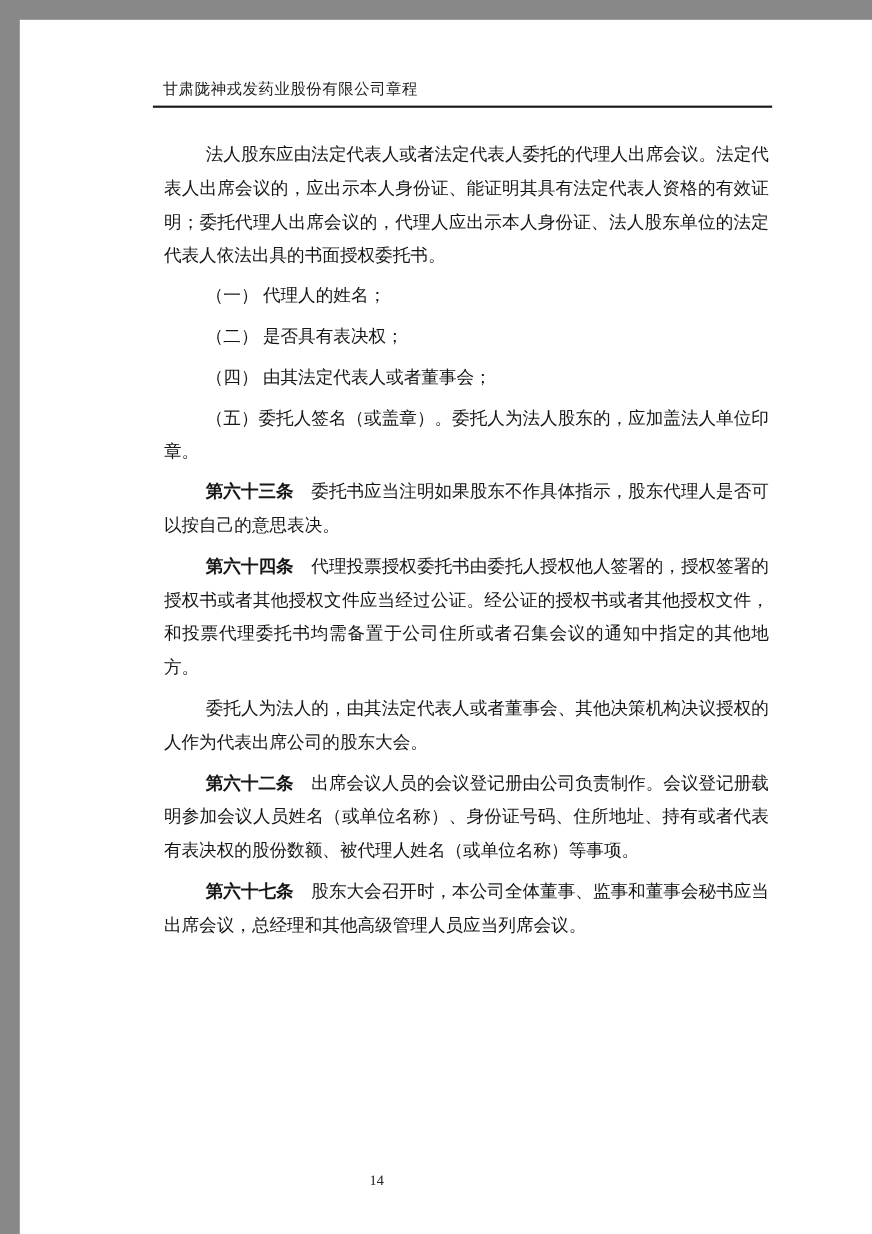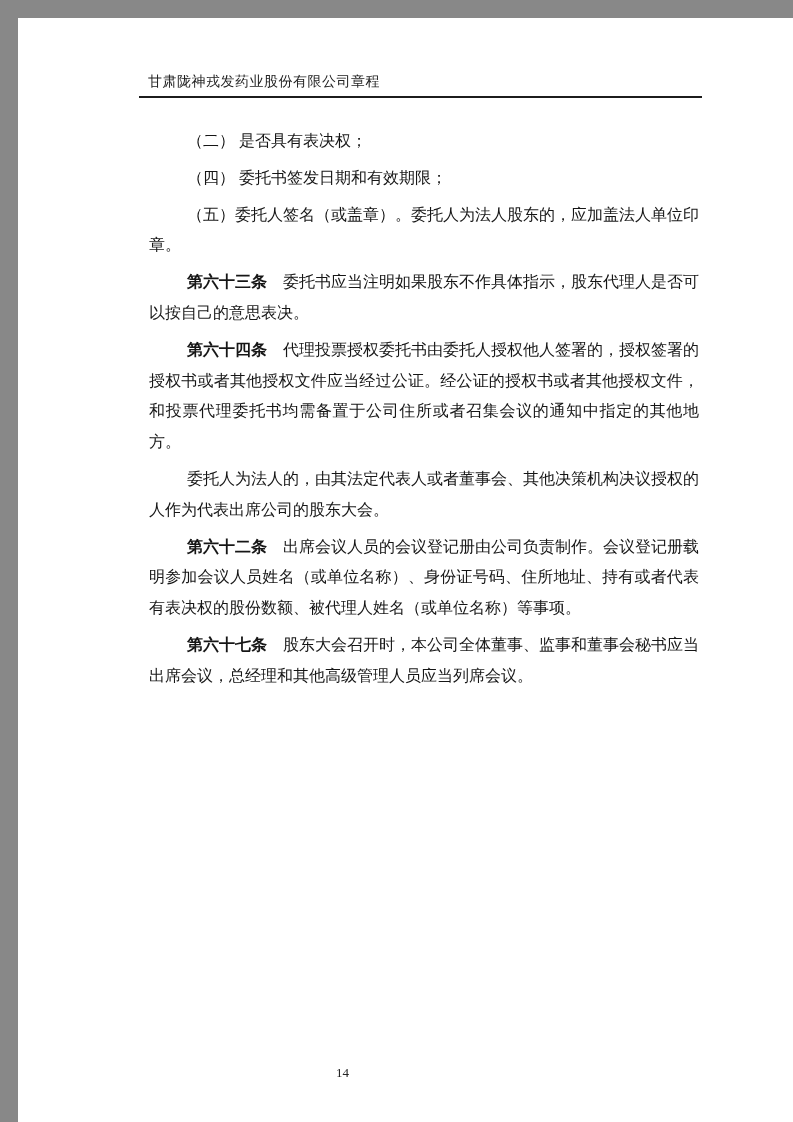--- a/index.html
+++ b/index.html
@@ -55,30 +55,36 @@
 </head>
 <body>
 
 <div class="page">
 
   <div class="doc-header">
     <span class="title">甘肃陇神戎发药业股份有限公司章程</span>
   </div>
 
   <div class="doc-body">
+  <p class="para">
+    <span class="text">法人股东应由法定代表人或者法定代表人委托的代理人出席会议。法定代表人出席会议的，应出示本人身份证、能证明其具有法定代表人资格的有效证明；委托代理人出席会议的，代理人应出示本人身份证、法人股东单位的法定代表人依法出具的书面授权委托书。</span>
+  </p>
 
 
+  <p class="para">
+    <span class="text">（一） 代理人的姓名；</span>
+  </p>
 
   <p class="para">
     <span class="text">（二） 是否具有表决权；</span>
   </p>
 
 
   <p class="para">
-    <span class="text">（四） 委托书签发日期和有效期限；</span>
+    <span class="text">（四） 由其法定代表人或者董事会；</span>
   </p>
 
   <p class="para">
     <span class="text">（五）委托人签名（或盖章）。委托人为法人股东的，应加盖法人单位印章。</span>
   </p>
 
   <p class="para">
     <b class="term">第六十三条</b><span class="text"> 委托书应当注明如果股东不作具体指示，股东代理人是否可以按自己的意思表决。</span>
   </p>
 

